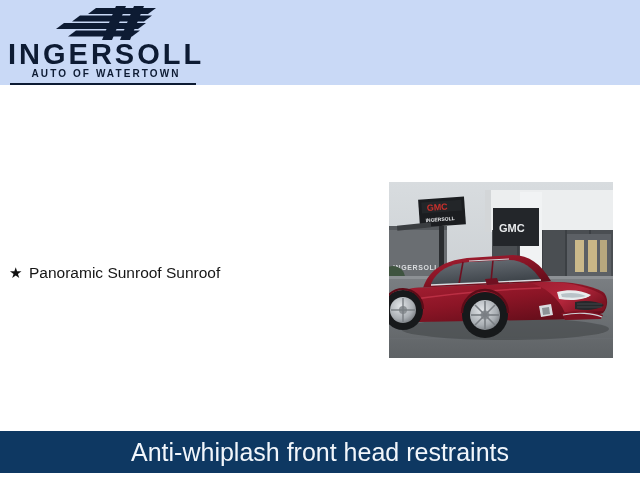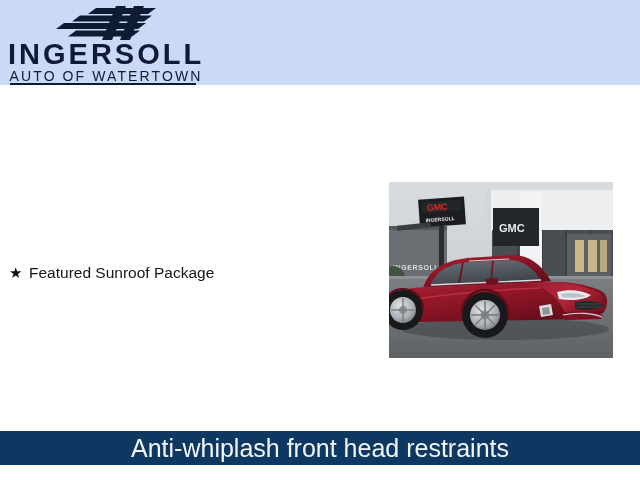--- a/index.html
+++ b/index.html
@@ -54,22 +54,22 @@
     color: #0d1b33;
     line-height: 1;
     white-space: nowrap;
   }
   #logo-tagline {
     position: absolute;
     left: 0;
     top: 65px;
     width: 196px;
     text-align: center;
-    font-size: 14px;
-    font-weight: normal;
+    font-size: 10px;
+    font-weight: bold;
     letter-spacing: 2.1px;
     color: #0d1b33;
     line-height: 1;
     white-space: nowrap;
   }
   #logo-rule {
     position: absolute;
     left: 2px;
     top: 79px;
     width: 186px;
@@ -142,21 +142,21 @@
   #vehicle-photo svg {
     display: block;
   }
 
   
   #footer-band {
     position: absolute;
     left: 0;
     top: 431px;
     width: 640px;
-    height: 34px;
+    height: 42px;
     background: #0e3862;
     display: flex;
     align-items: center;
     justify-content: center;
   }
   #footer-text {
     font-size: 25px;
     color: #f2f6fb;
     letter-spacing: 0px;
     white-space: nowrap;
@@ -191,21 +191,21 @@
     <div id="logo-rule"></div>
   </div>
 
 </div>
 
 <div id="main-area">
 
   <ul id="packages-list">
     <li class="package-item">
       <span class="package-bullet">★</span>
-      <span class="package-label">Featured Sunroof Package</span>
+      <span class="package-label">Panoramic Sunroof Sunroof</span>
     </li>
   </ul>
 
   <div id="vehicle-photo" aria-label="Red Kia sedan parked in front of Ingersoll GMC dealership">
     <svg width="224" height="176" viewBox="0 0 224 176" xmlns="http://www.w3.org/2000/svg">
       <defs>
         <linearGradient id="skyGrad" x1="0" y1="0" x2="0" y2="1">
           <stop offset="0%" stop-color="#d8dcdf"></stop>
           <stop offset="100%" stop-color="#c2c7cb"></stop>
         </linearGradient>

